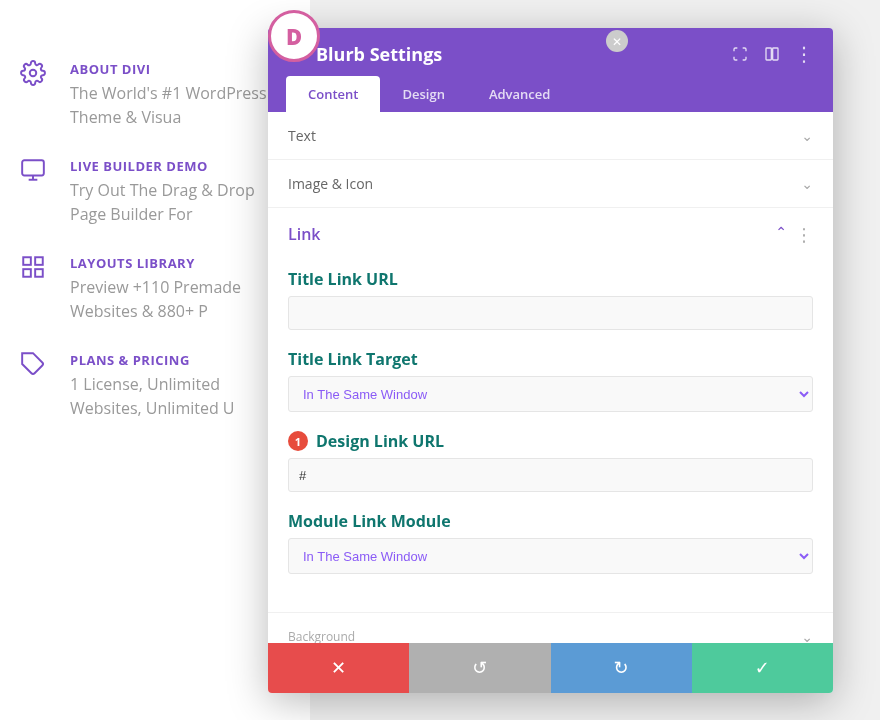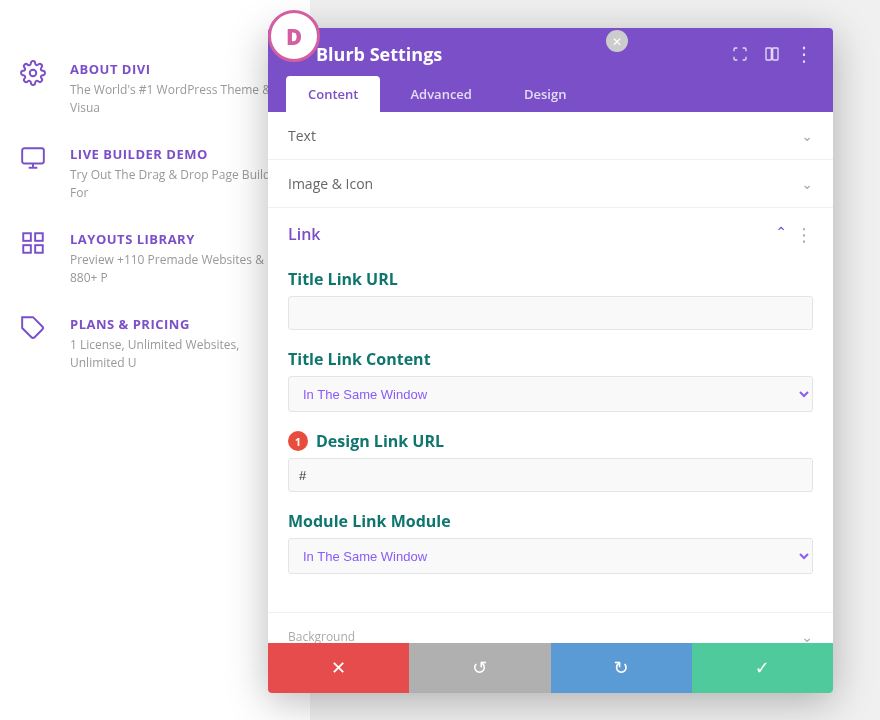--- a/index.html
+++ b/index.html
@@ -47,21 +47,21 @@
 
     .sidebar-item-content {}
     .sidebar-item-title {
       font-size: 13px;
       font-weight: 700;
       color: #7b4fc8;
       letter-spacing: 0.5px;
       text-transform: uppercase;
     }
     .sidebar-item-desc {
-      font-size: 12px;
+      font-size: 16px;
       color: #999;
       margin-top: 3px;
       line-height: 1.5;
     }
 
     
     .modal-container {
       position: absolute;
       left: 268px;
       top: 28px;
@@ -128,21 +128,21 @@
       color: rgba(255,255,255,0.8);
       cursor: pointer;
       display: flex;
       align-items: center;
       justify-content: center;
       font-size: 16px;
     }
 
     .modal-tabs {
       display: flex;
-      gap: 8px;
+      gap: 0;
     }
 
     .modal-tab {
       padding: 9px 22px;
       font-size: 13px;
       font-weight: 600;
       color: rgba(255,255,255,0.8);
       cursor: pointer;
       border-radius: 4px 4px 0 0;
       transition: background 0.15s;
@@ -424,22 +424,22 @@
           <svg width="16" height="16" fill="none" stroke="rgba(255,255,255,0.8)" stroke-width="2" viewBox="0 0 24 24">
             <rect x="3" y="3" width="8" height="18" rx="1"></rect>
               <rect x="13" y="3" width="8" height="18" rx="1"></rect>
           </svg>
         </div>
         <div class="modal-header-icon" style="font-size:20px;color:rgba(255,255,255,0.8);line-height:1;">⋮</div>
       </div>
     </div>
     <div class="modal-tabs">
       <div class="modal-tab active">Content</div>
+      <div class="modal-tab">Design</div>
       <div class="modal-tab">Advanced</div>
-      <div class="modal-tab">Design</div>
     </div>
   </div>
 
   <div class="modal-body">
 
     <div class="section-row">
       <span class="section-row-label">Text</span>
       <span class="section-chevron">⌄</span>
     </div>
 
@@ -460,21 +460,21 @@
       </div>
 
       <div class="link-section-body">
 
         <div class="field-group">
           <label class="field-label">Title Link URL</label>
           <input class="field-input" type="text" value="" style="">
         </div>
 
         <div class="field-group">
-          <label class="field-label">Title Link Content</label>
+          <label class="field-label">Title Link Target</label>
           <select class="field-select">
             <option>In The Same Window</option>
             <option>In The New Window</option>
           </select>
         </div>
 
         <div class="field-group">
           <div class="field-label-row">
             <div class="badge-number">1</div>
             <label class="field-label" style="margin-bottom:0;">Design Link URL</label>

